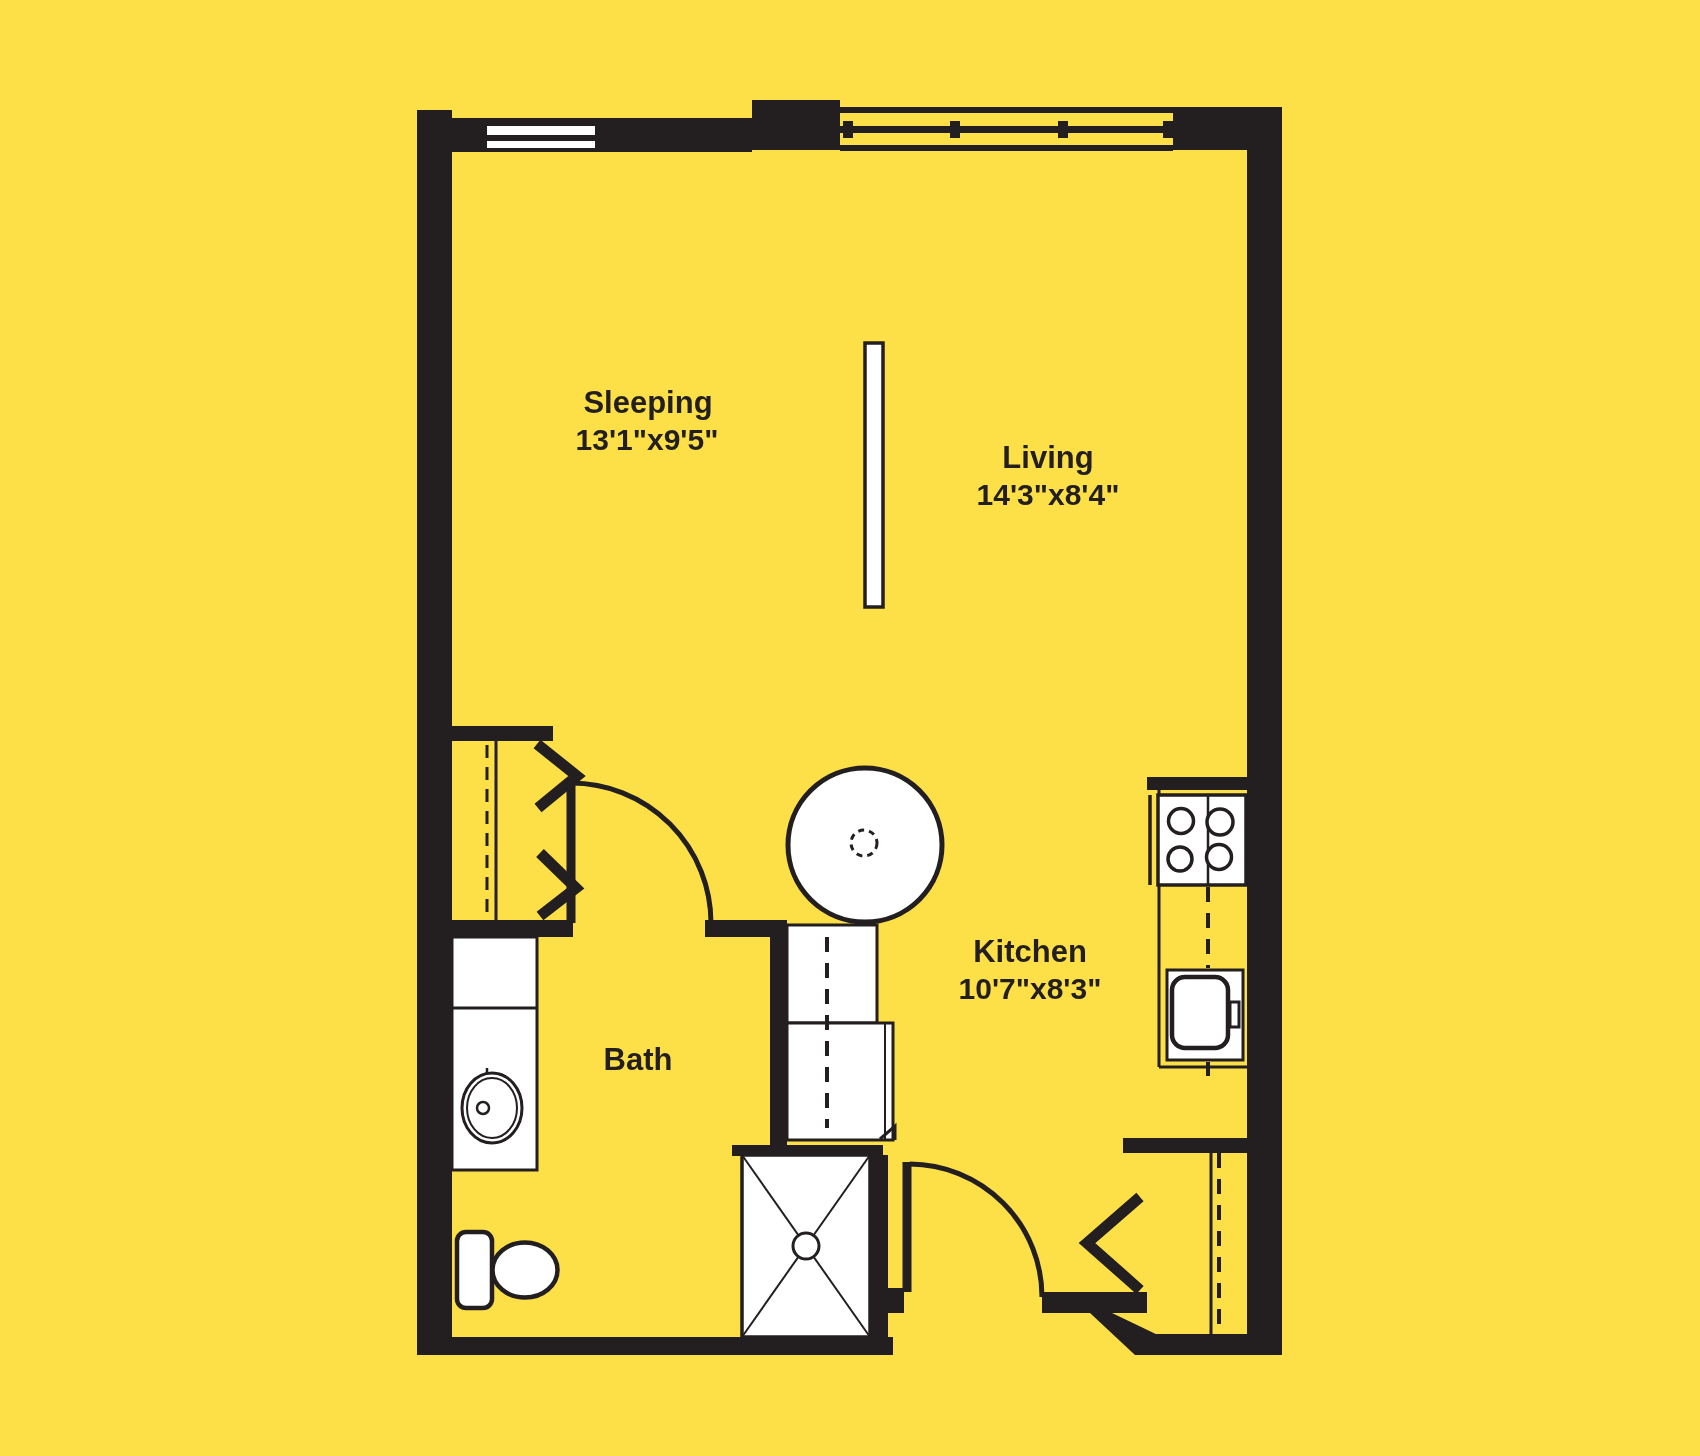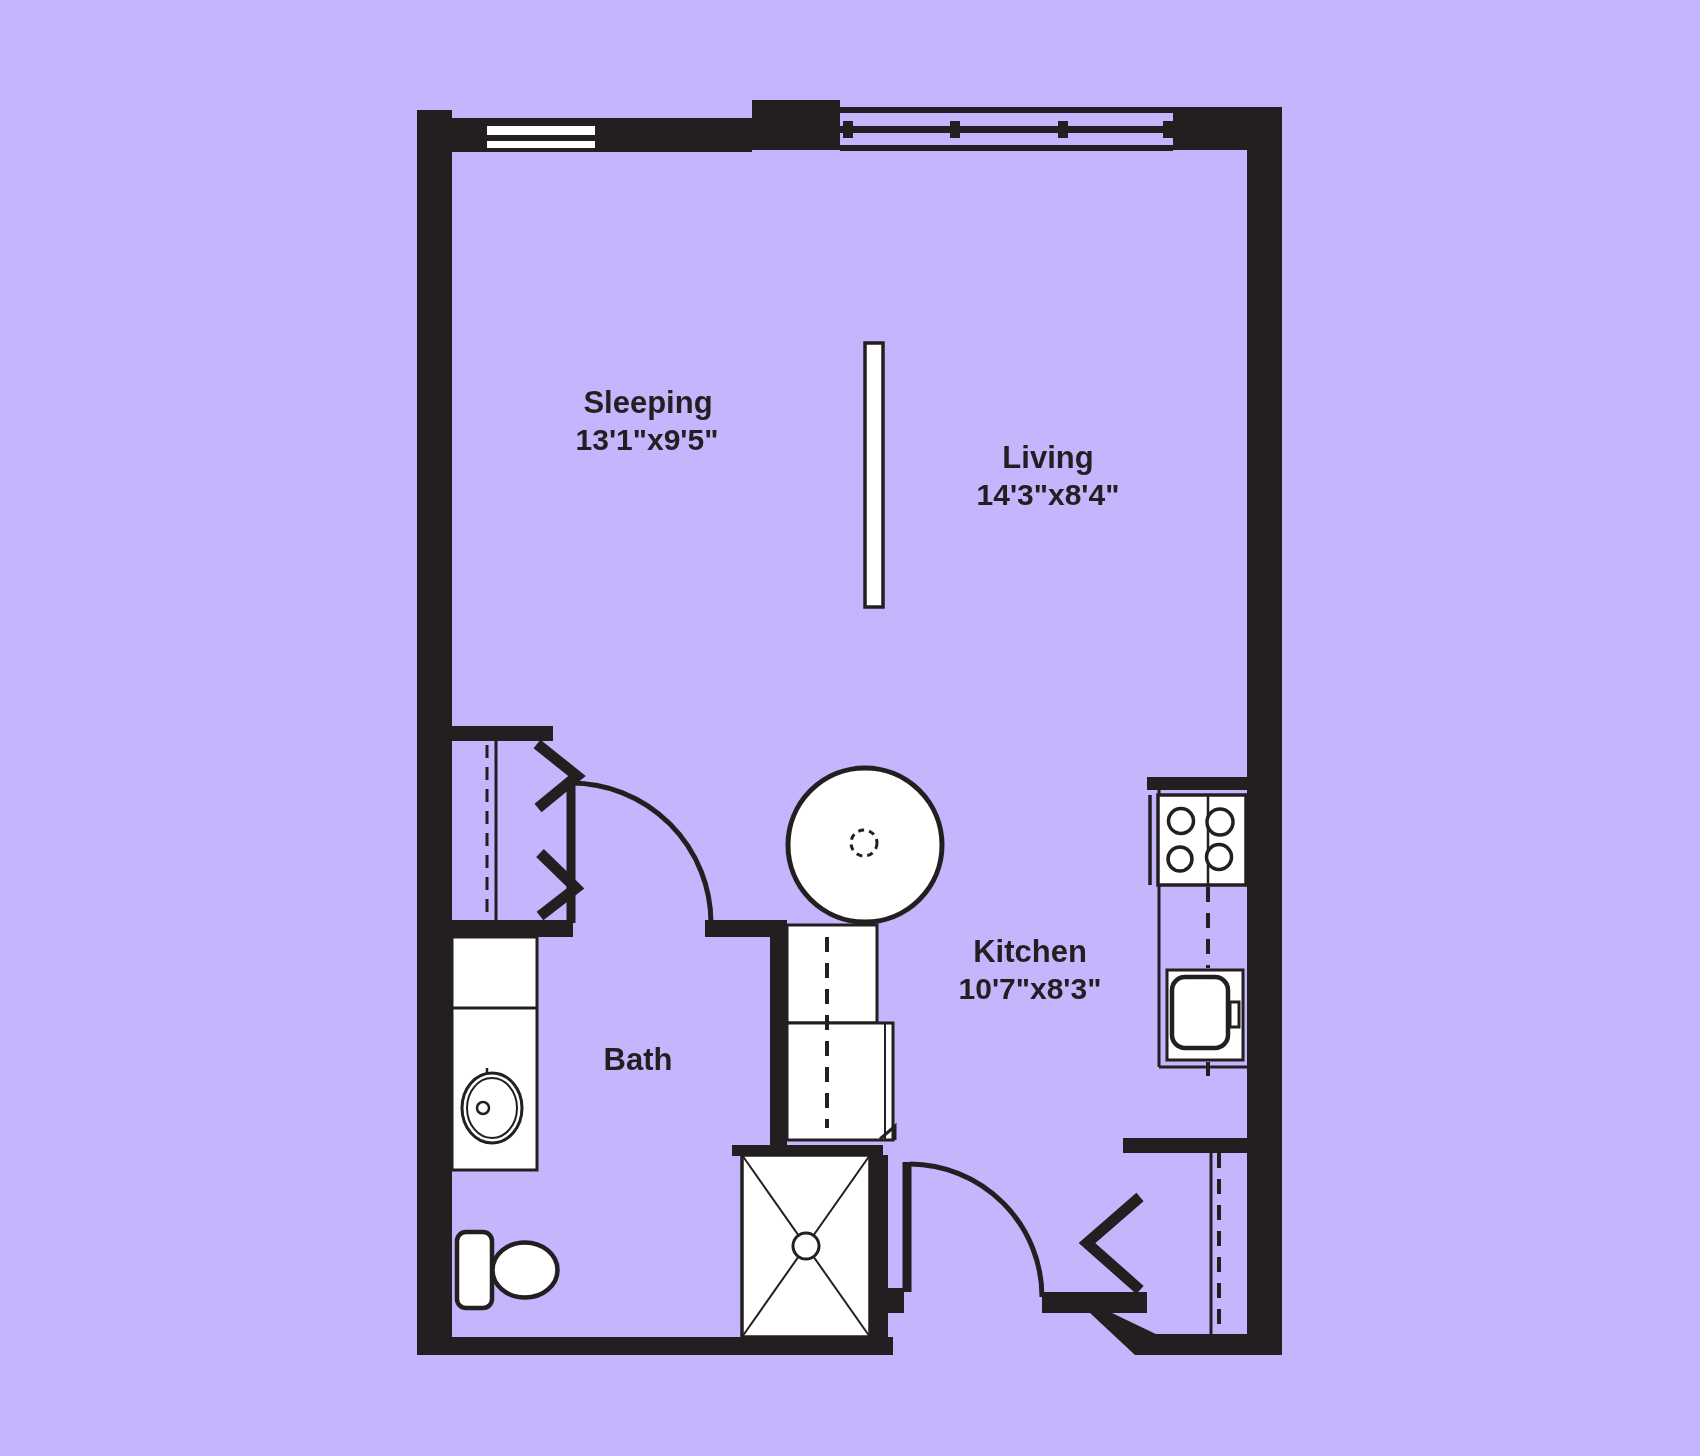--- a/index.html
+++ b/index.html
@@ -7,21 +7,21 @@
     padding: 0;
     background: #ffffff;
     width: 1700px;
     height: 1456px;
     overflow: hidden;
   }
   .plan-wrap {
     position: relative;
     width: 1700px;
     height: 1456px;
-    background: #c4b5fd;
+    background: #fde047;
   }
   svg {
     position: absolute;
     left: 0;
     top: 0;
     display: block;
   }
   .room-label {
     font-family: "Liberation Sans", "DejaVu Sans", sans-serif;
     font-size: 31px;

